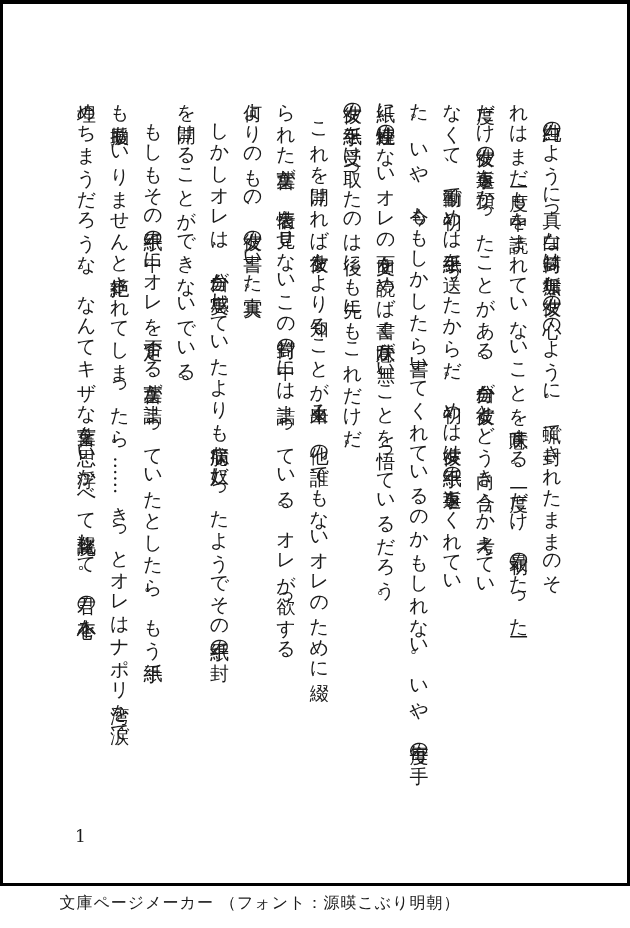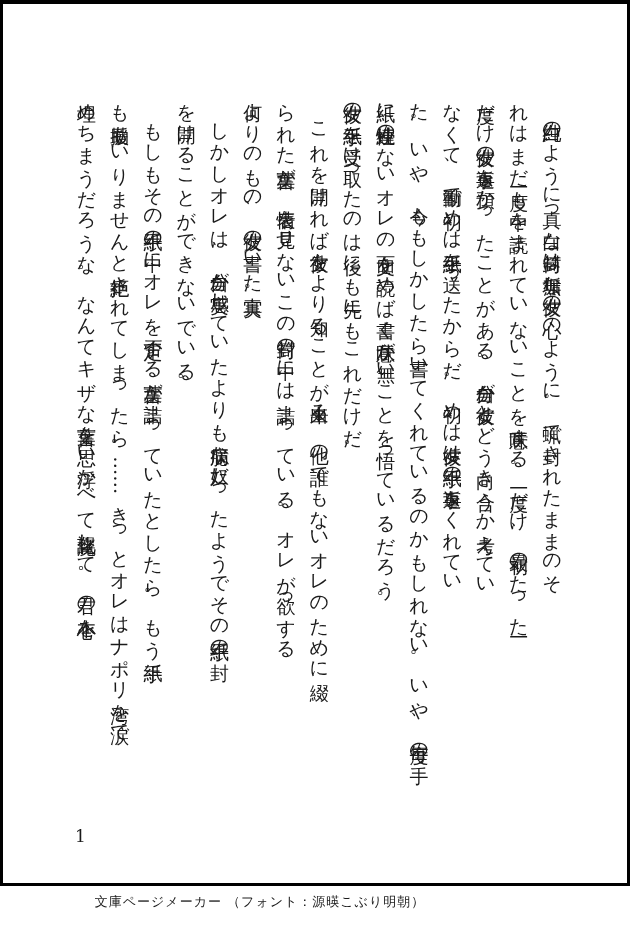--- a/index.html
+++ b/index.html
@@ -49,21 +49,21 @@
     top: 822px;
     font-size: 17px;
     color: #1a1a1a;
   }
   .footer-caption {
     position: absolute;
     left: 0;
     top: 893px;
     width: 520px;
     text-align: center;
-    font-size: 13px;
+    font-size: 16px;
     letter-spacing: 1px;
     color: #1a1a1a;
   }
 </style>
 </head>
 <body>
 
 <div class="page-frame">
   <div class="text-block">
       <div class="vline">　純白のように真っ白な封筒は無垢な彼女の心のように。蝋で封されたままのそ</div>

